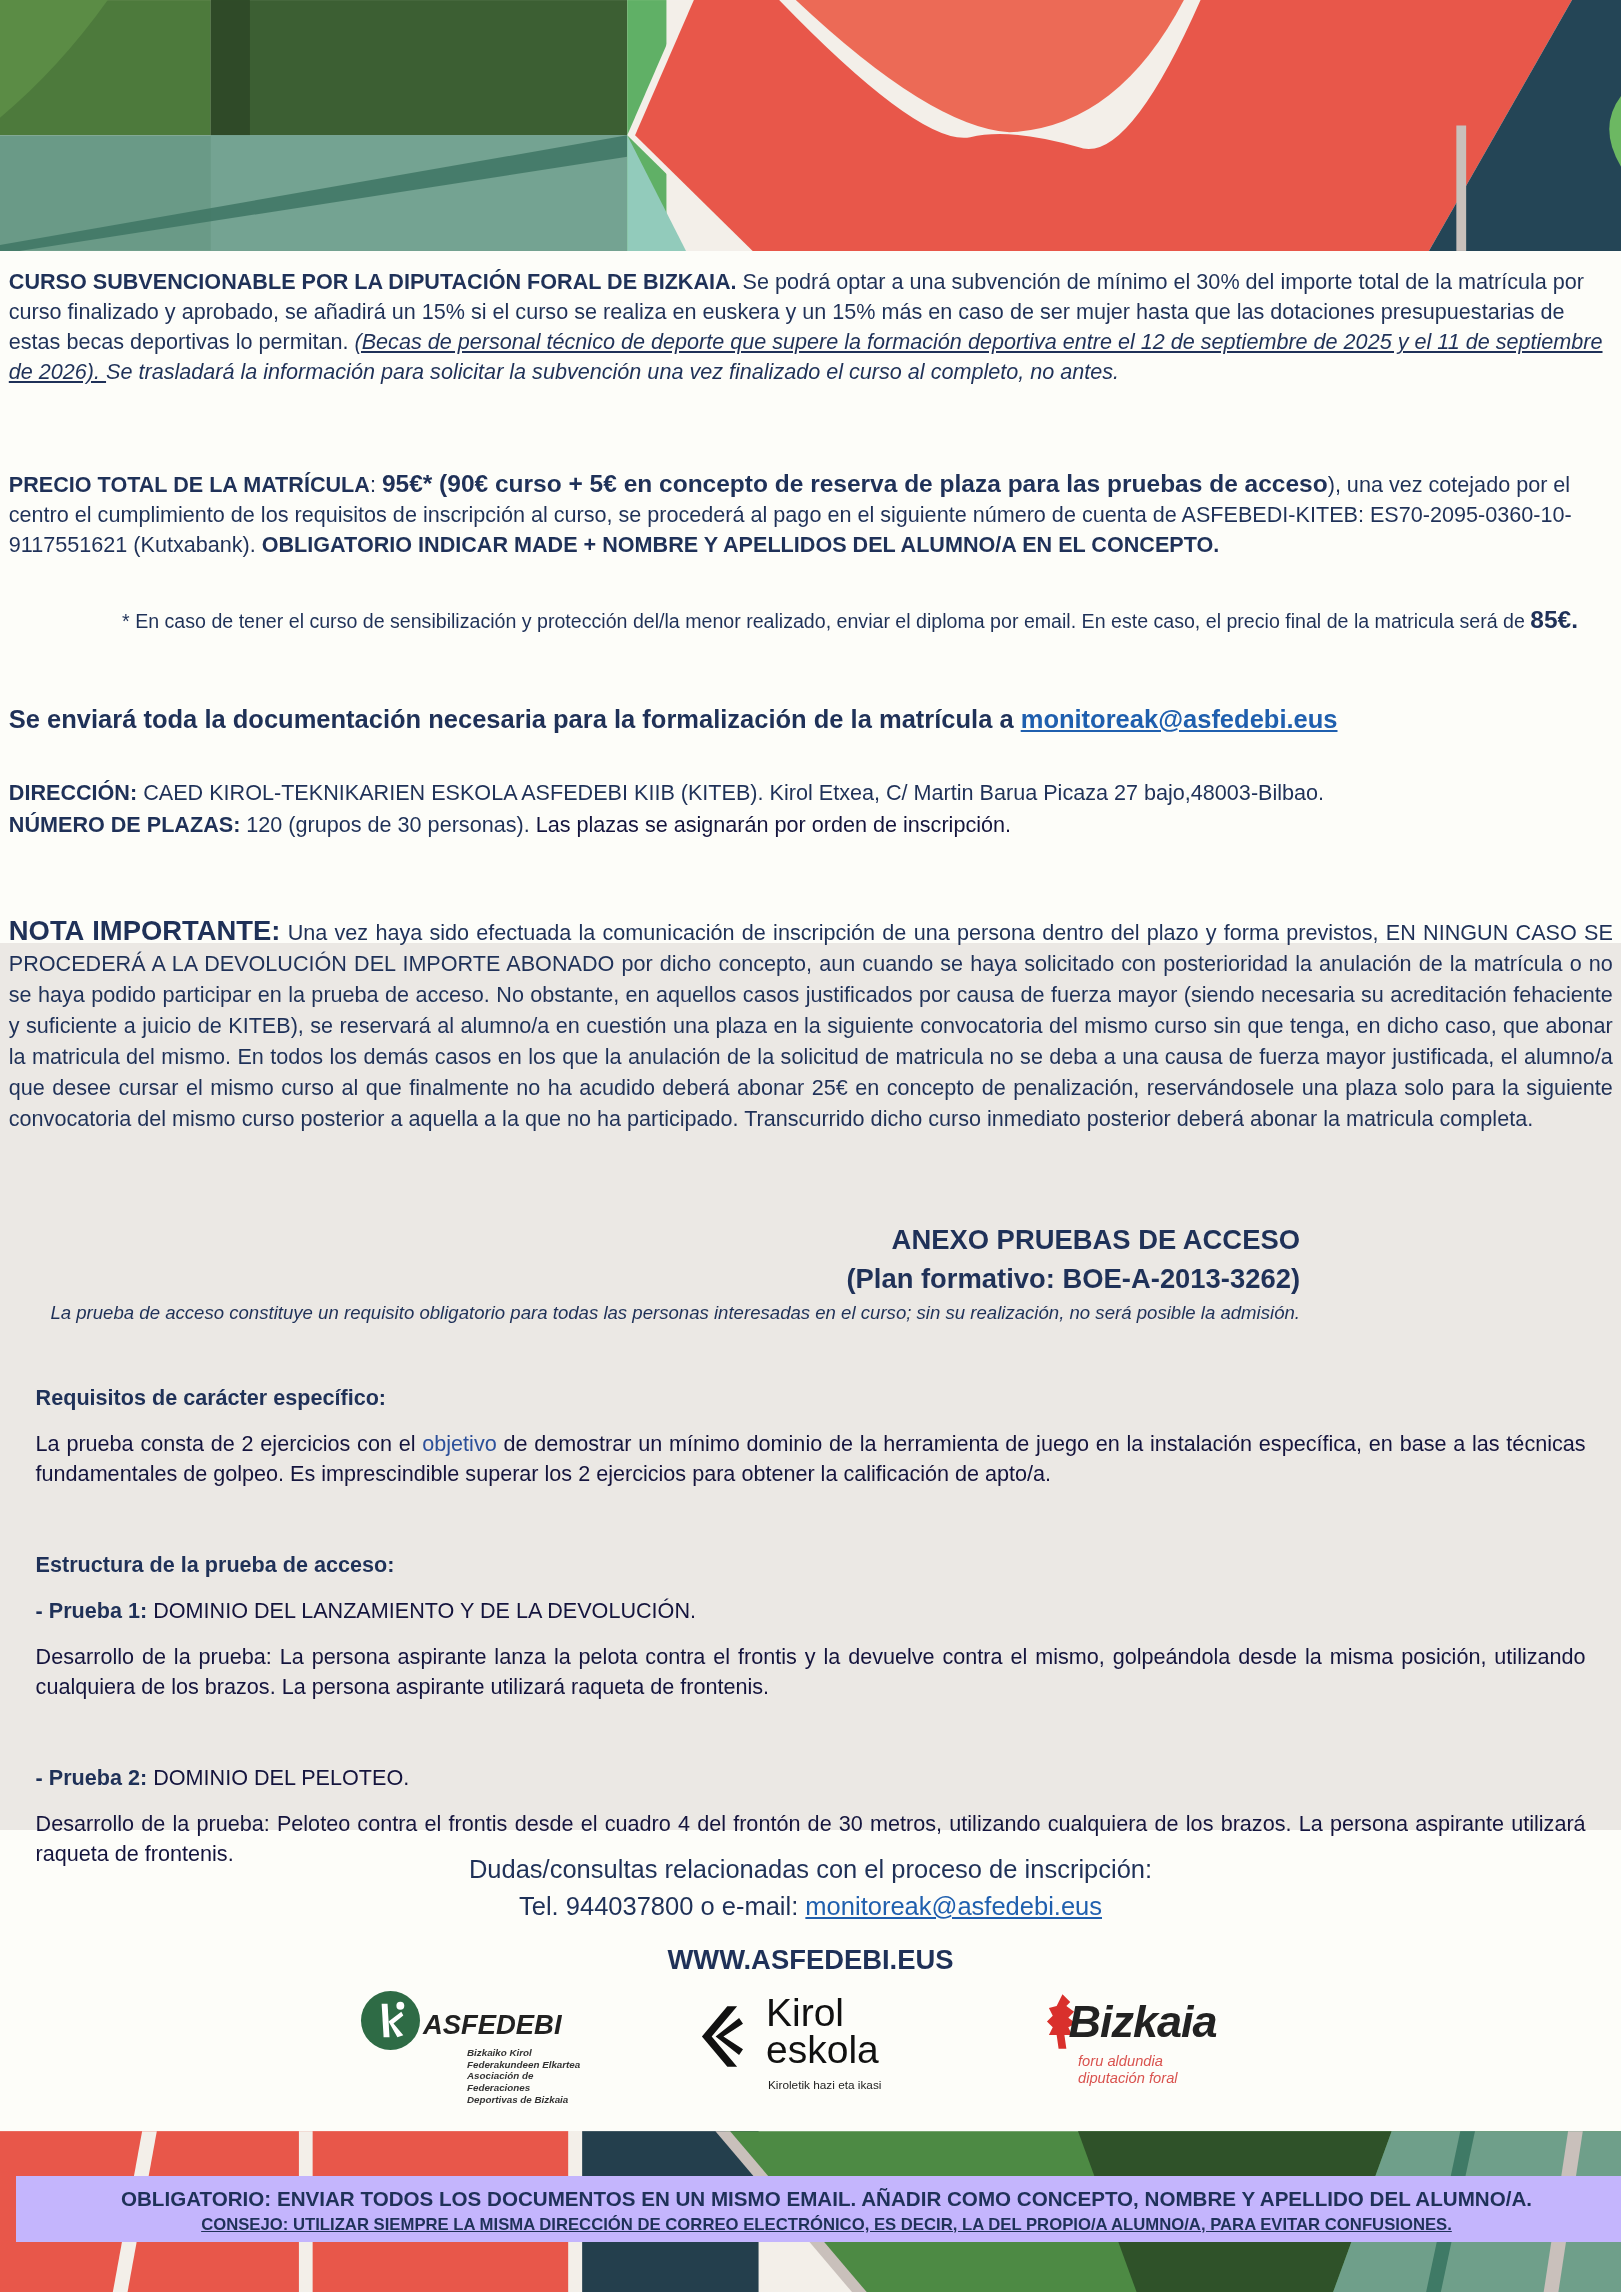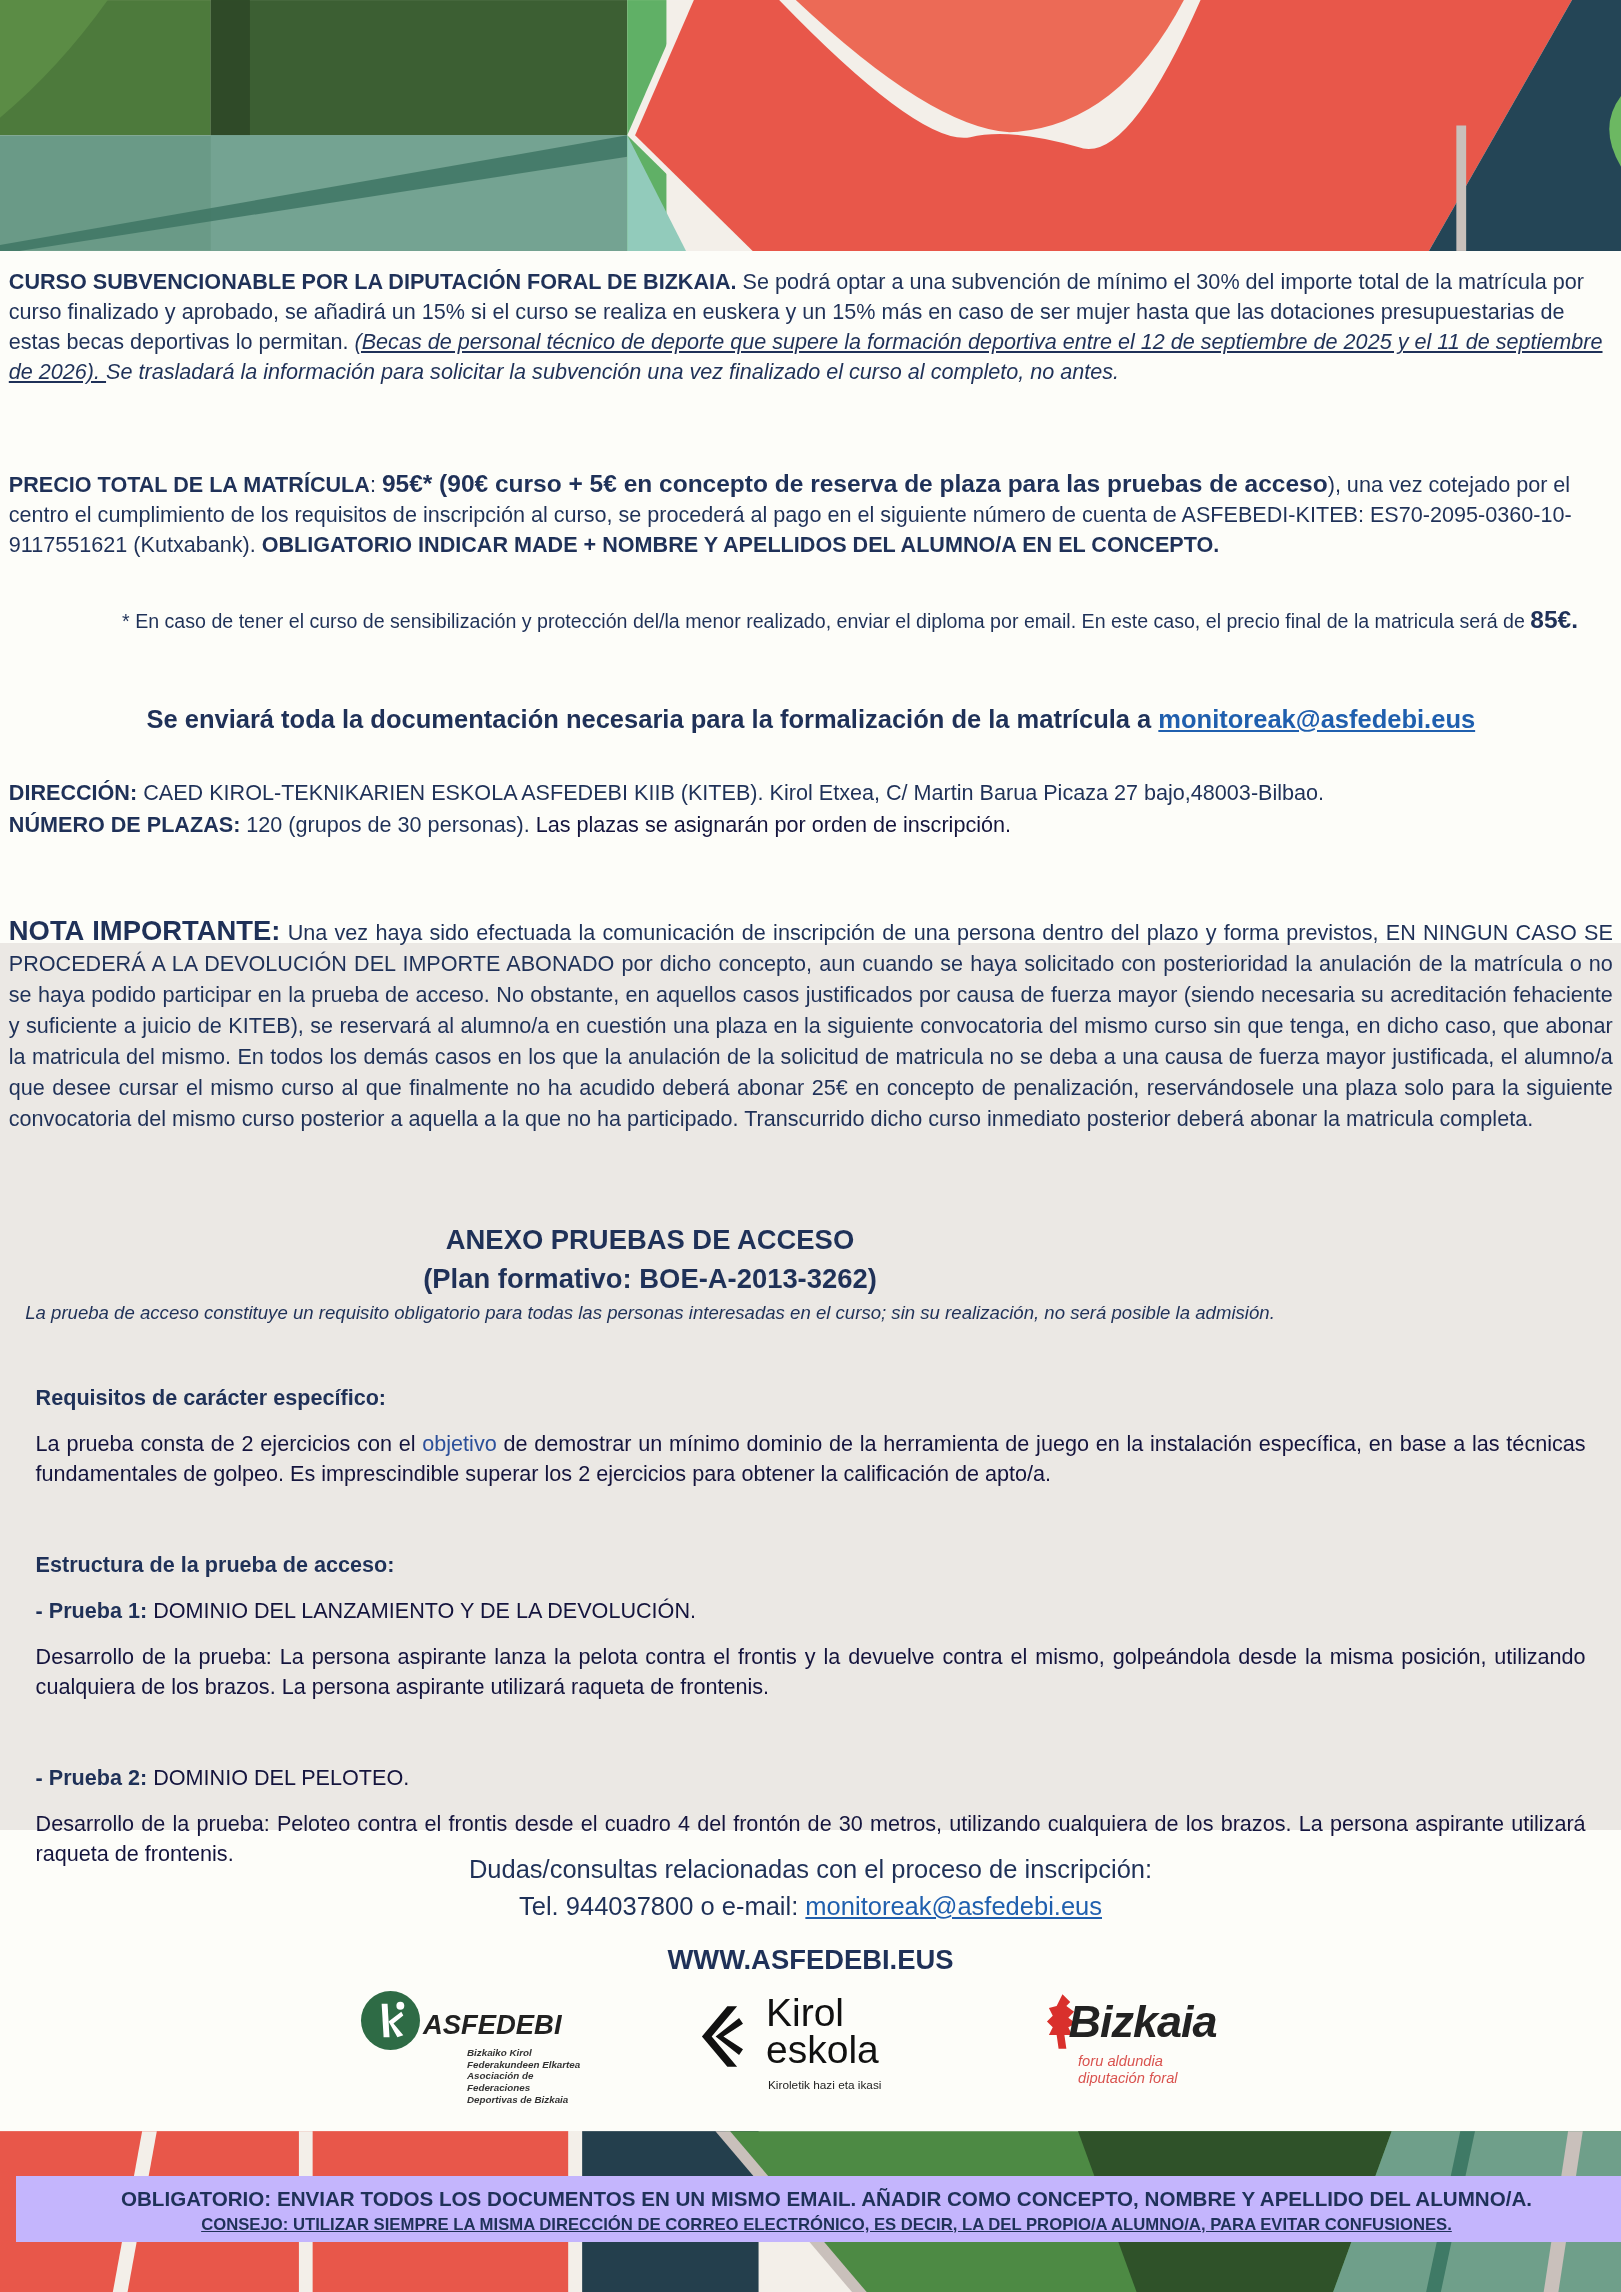--- a/index.html
+++ b/index.html
@@ -9,28 +9,28 @@
 
   
   .banner-top { position: absolute; left: 0; top: 0; width: 1621px; height: 251px; overflow: hidden; }
   
   .banner-bottom { position: absolute; left: 0; top: 2131px; width: 1621px; height: 162px; overflow: hidden; }
 
   .section { position: absolute; left: 8.8px; width: 1604px; font-size: 21.6px; line-height: 30px; }
   .s-subv { top: 267px; }
   .s-precio { top: 469px; }
   .s-footnote { top: 602px; left: 118px; width: 1460px; text-align: right; font-size: 19.6px; line-height: 35px; }
-  .s-enviar { top: 704px; text-align: center; font-size: 25.5px; font-weight: bold; }
+  .s-enviar { top: 704px; text-align: left; font-size: 25.5px; font-weight: bold; }
   .s-info { top: 777px; font-size: 21.6px; line-height: 32px; }
 
   .grey-block { position: absolute; left: 0; top: 943px; width: 1621px; height: 887px; background: #ebe8e4; }
   .s-nota { top: 915px; text-align: justify; line-height: 31px; }
   .s-nota .lead { font-size: 27.4px; font-weight: bold; }
 
-  .s-anexo { top: 1220px; left: 0; width: 1300px; text-align: center; }
+  .s-anexo { top: 1220px; left: 0; width: 1300px; text-align: right; }
   .s-anexo .t1, .s-anexo .t2 { font-size: 27.4px; font-weight: bold; line-height: 39px; }
   .s-anexo .sub { font-size: 18.6px; font-style: italic; line-height: 29px; }
 
   .s-req { top: 1367px; left: 19.6px; width: 1582px; text-align: justify; color: #14143d; }
   .s-req .h { color: #1f3158; font-weight: bold; }
   .s-req p { margin: 16px; }
   .s-req .gap { height: 29px; }
   .blue-word { color: #2b4f9a; }
 
   .s-contact { top: 1851px; left: 0; width: 1621px; text-align: center; font-size: 25.5px; line-height: 37px; }

